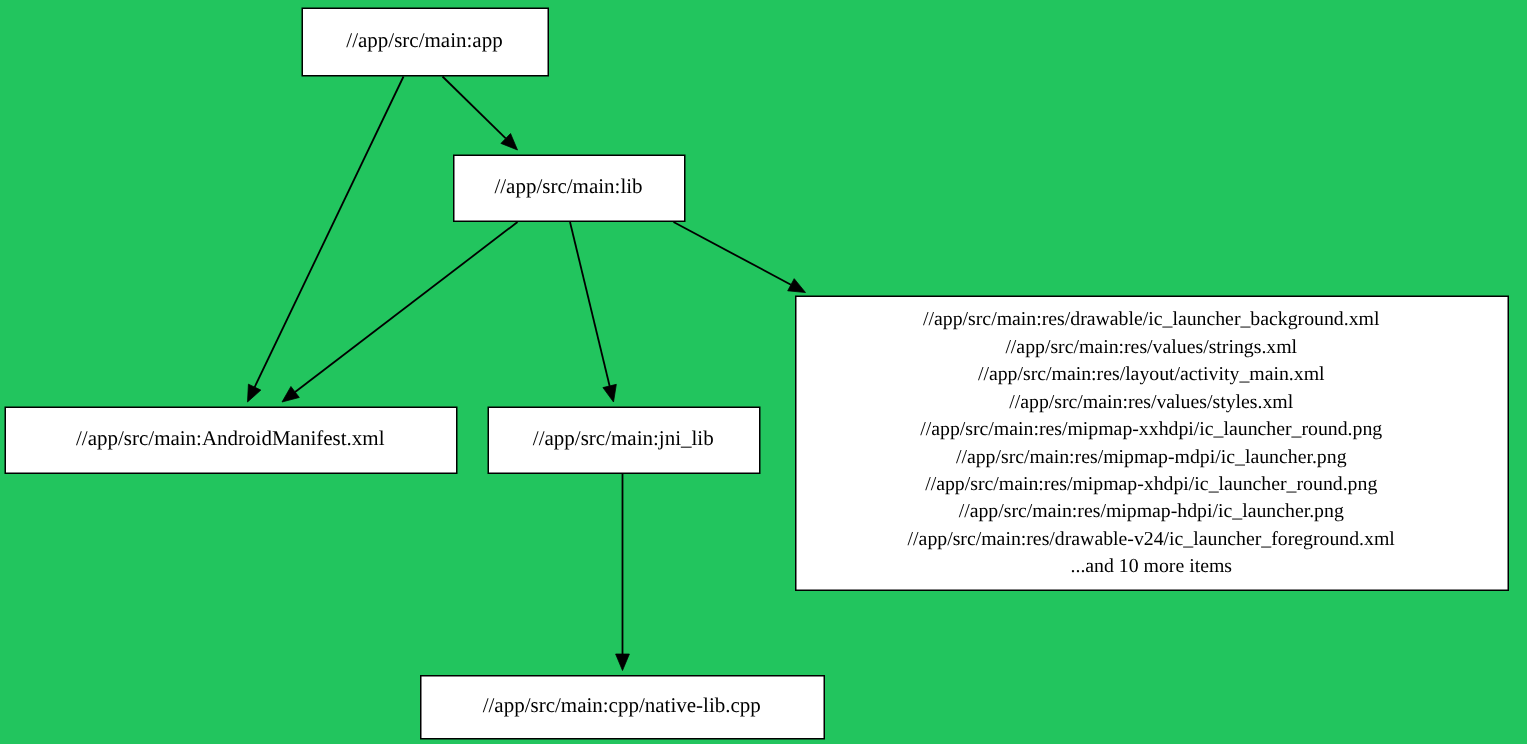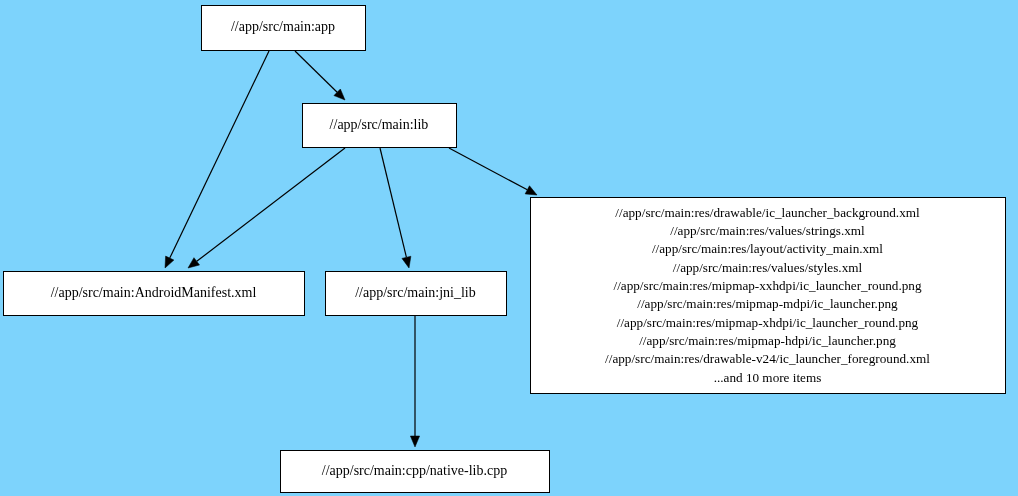--- a/index.html
+++ b/index.html
@@ -10,21 +10,21 @@
   body {
     width: 1018px;
     height: 496px;
     font-family: "Liberation Serif", "DejaVu Serif", serif;
     overflow: hidden;
   }
   #graph-root {
     position: relative;
     width: 1018px;
     height: 496px;
-    background: #7dd3fc;
+    background: #22c55e;
   }
   svg.graph-canvas {
     position: absolute;
     left: 0;
     top: 0;
     width: 1018px;
     height: 496px;
     display: block;
   }
   .node-box {

